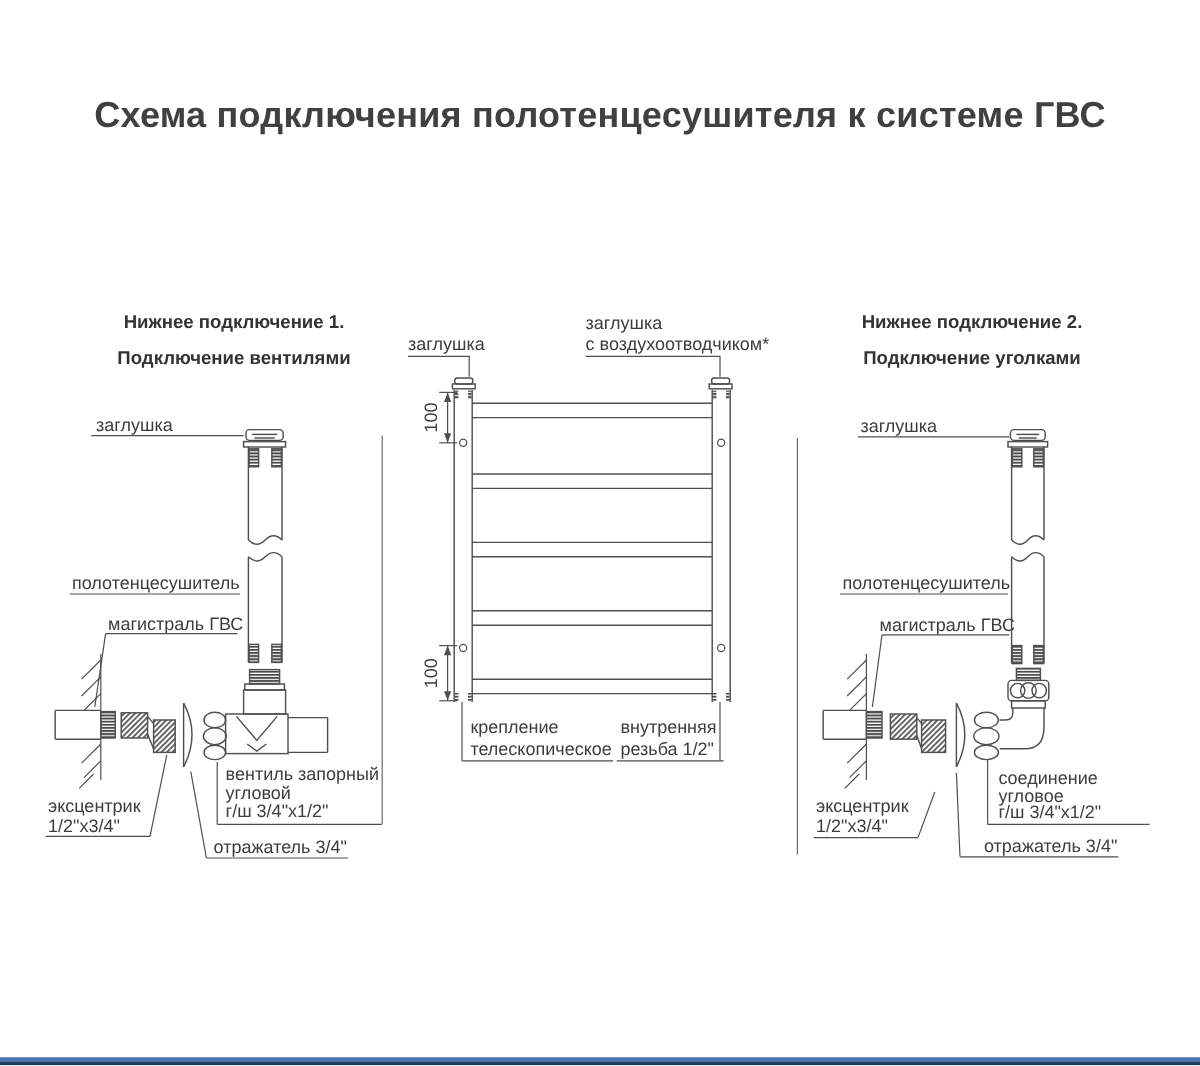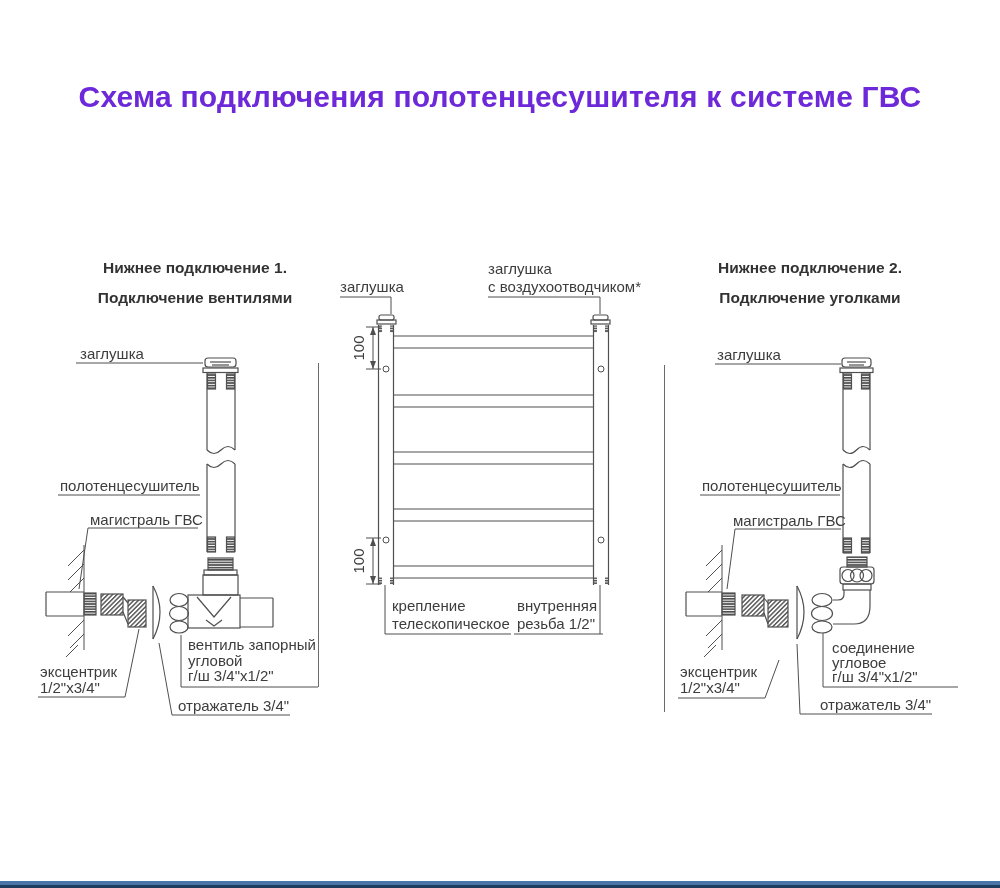--- a/index.html
+++ b/index.html
@@ -1,19 +1,19 @@
 <!DOCTYPE html>
 <html><head>
 <meta charset="utf-8">
 <style>
   html,body{margin:0;padding:0;background:#fff;}
   .page{position:relative;width:1000px;height:888px;background:#ffffff;overflow:hidden;
         font-family:"Liberation Sans",sans-serif;}
   .title{position:absolute;left:0;top:80px;width:1000px;text-align:center;
-         font-size:30px;font-weight:bold;color:#6d28d9;letter-spacing:.2px;}
+         font-size:30px;font-weight:bold;color:#404040;letter-spacing:.2px;}
   svg{position:absolute;left:0;top:0;}
   svg text{font-family:"Liberation Sans",sans-serif;fill:#3d3d3d;}
   .lbl{font-size:15px;}
   .hdr{font-size:15.5px;font-weight:bold;fill:#333;}
   .dim{font-size:15px;}
   .footer-top{position:absolute;left:0;bottom:3px;width:1000px;height:4px;background:#4a74a8;}
   .footer-bottom{position:absolute;left:0;bottom:0;width:1000px;height:3px;background:#1d3a5f;}
 </style>
 </head>
 <body>

